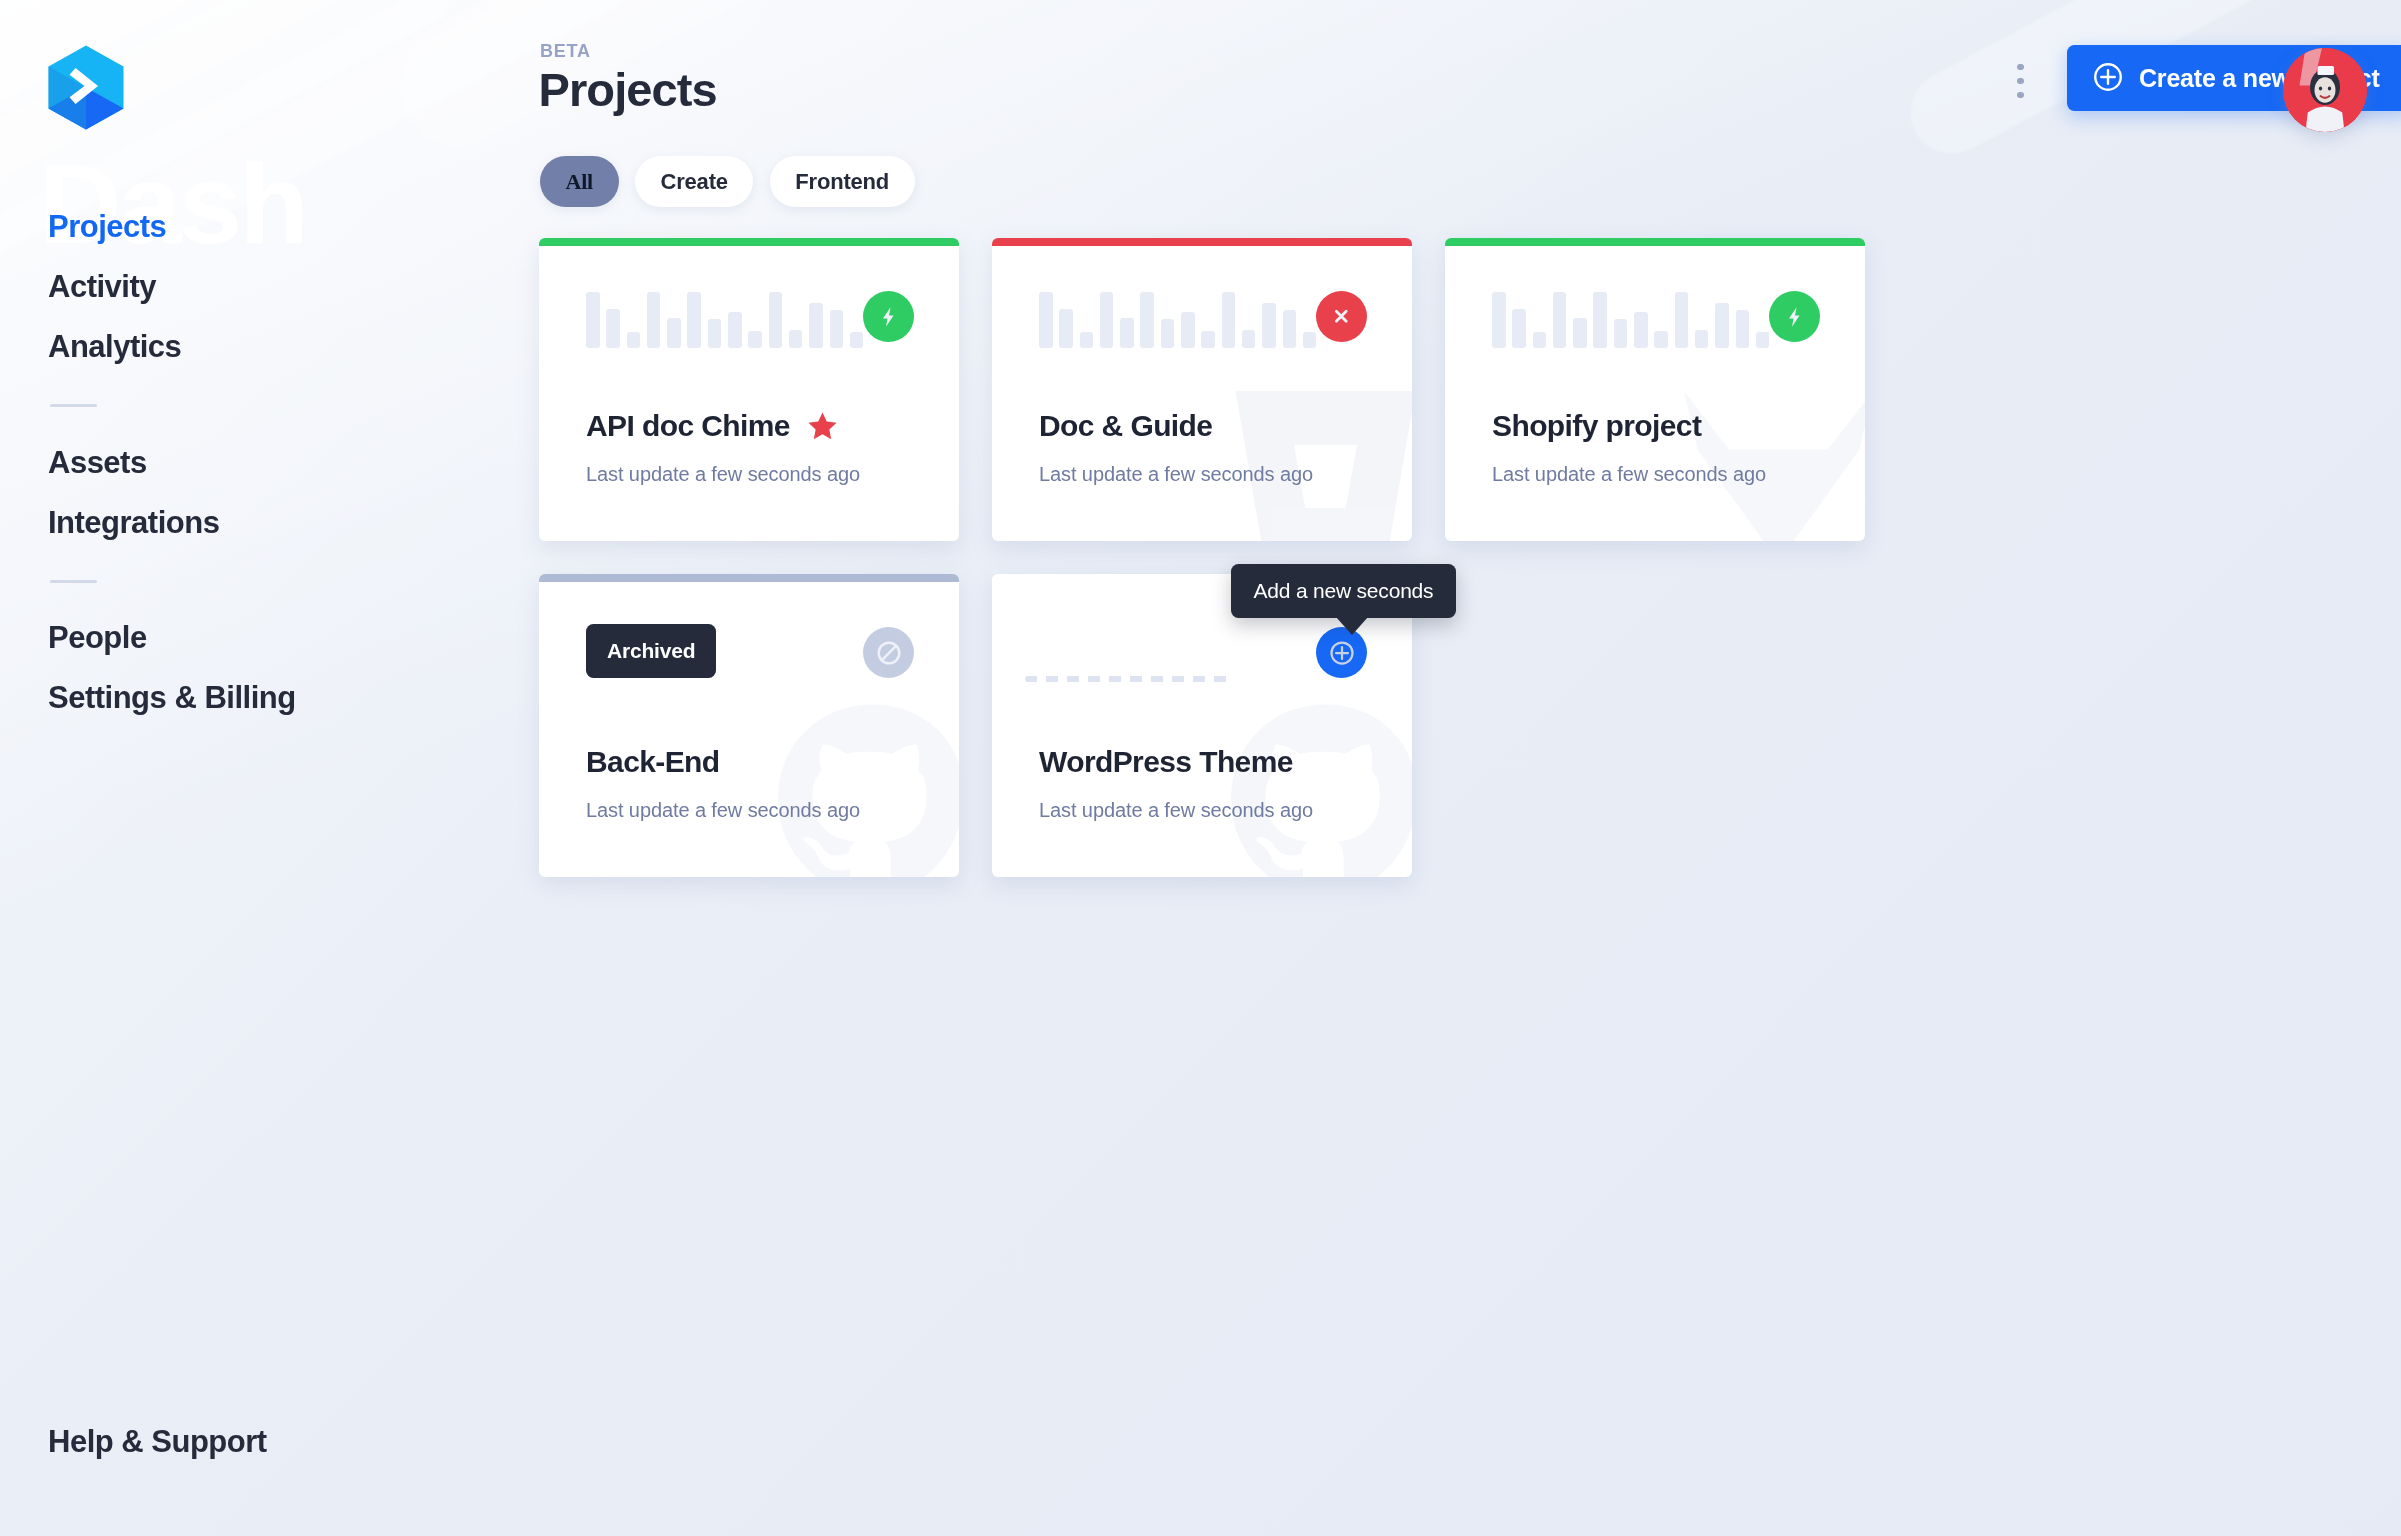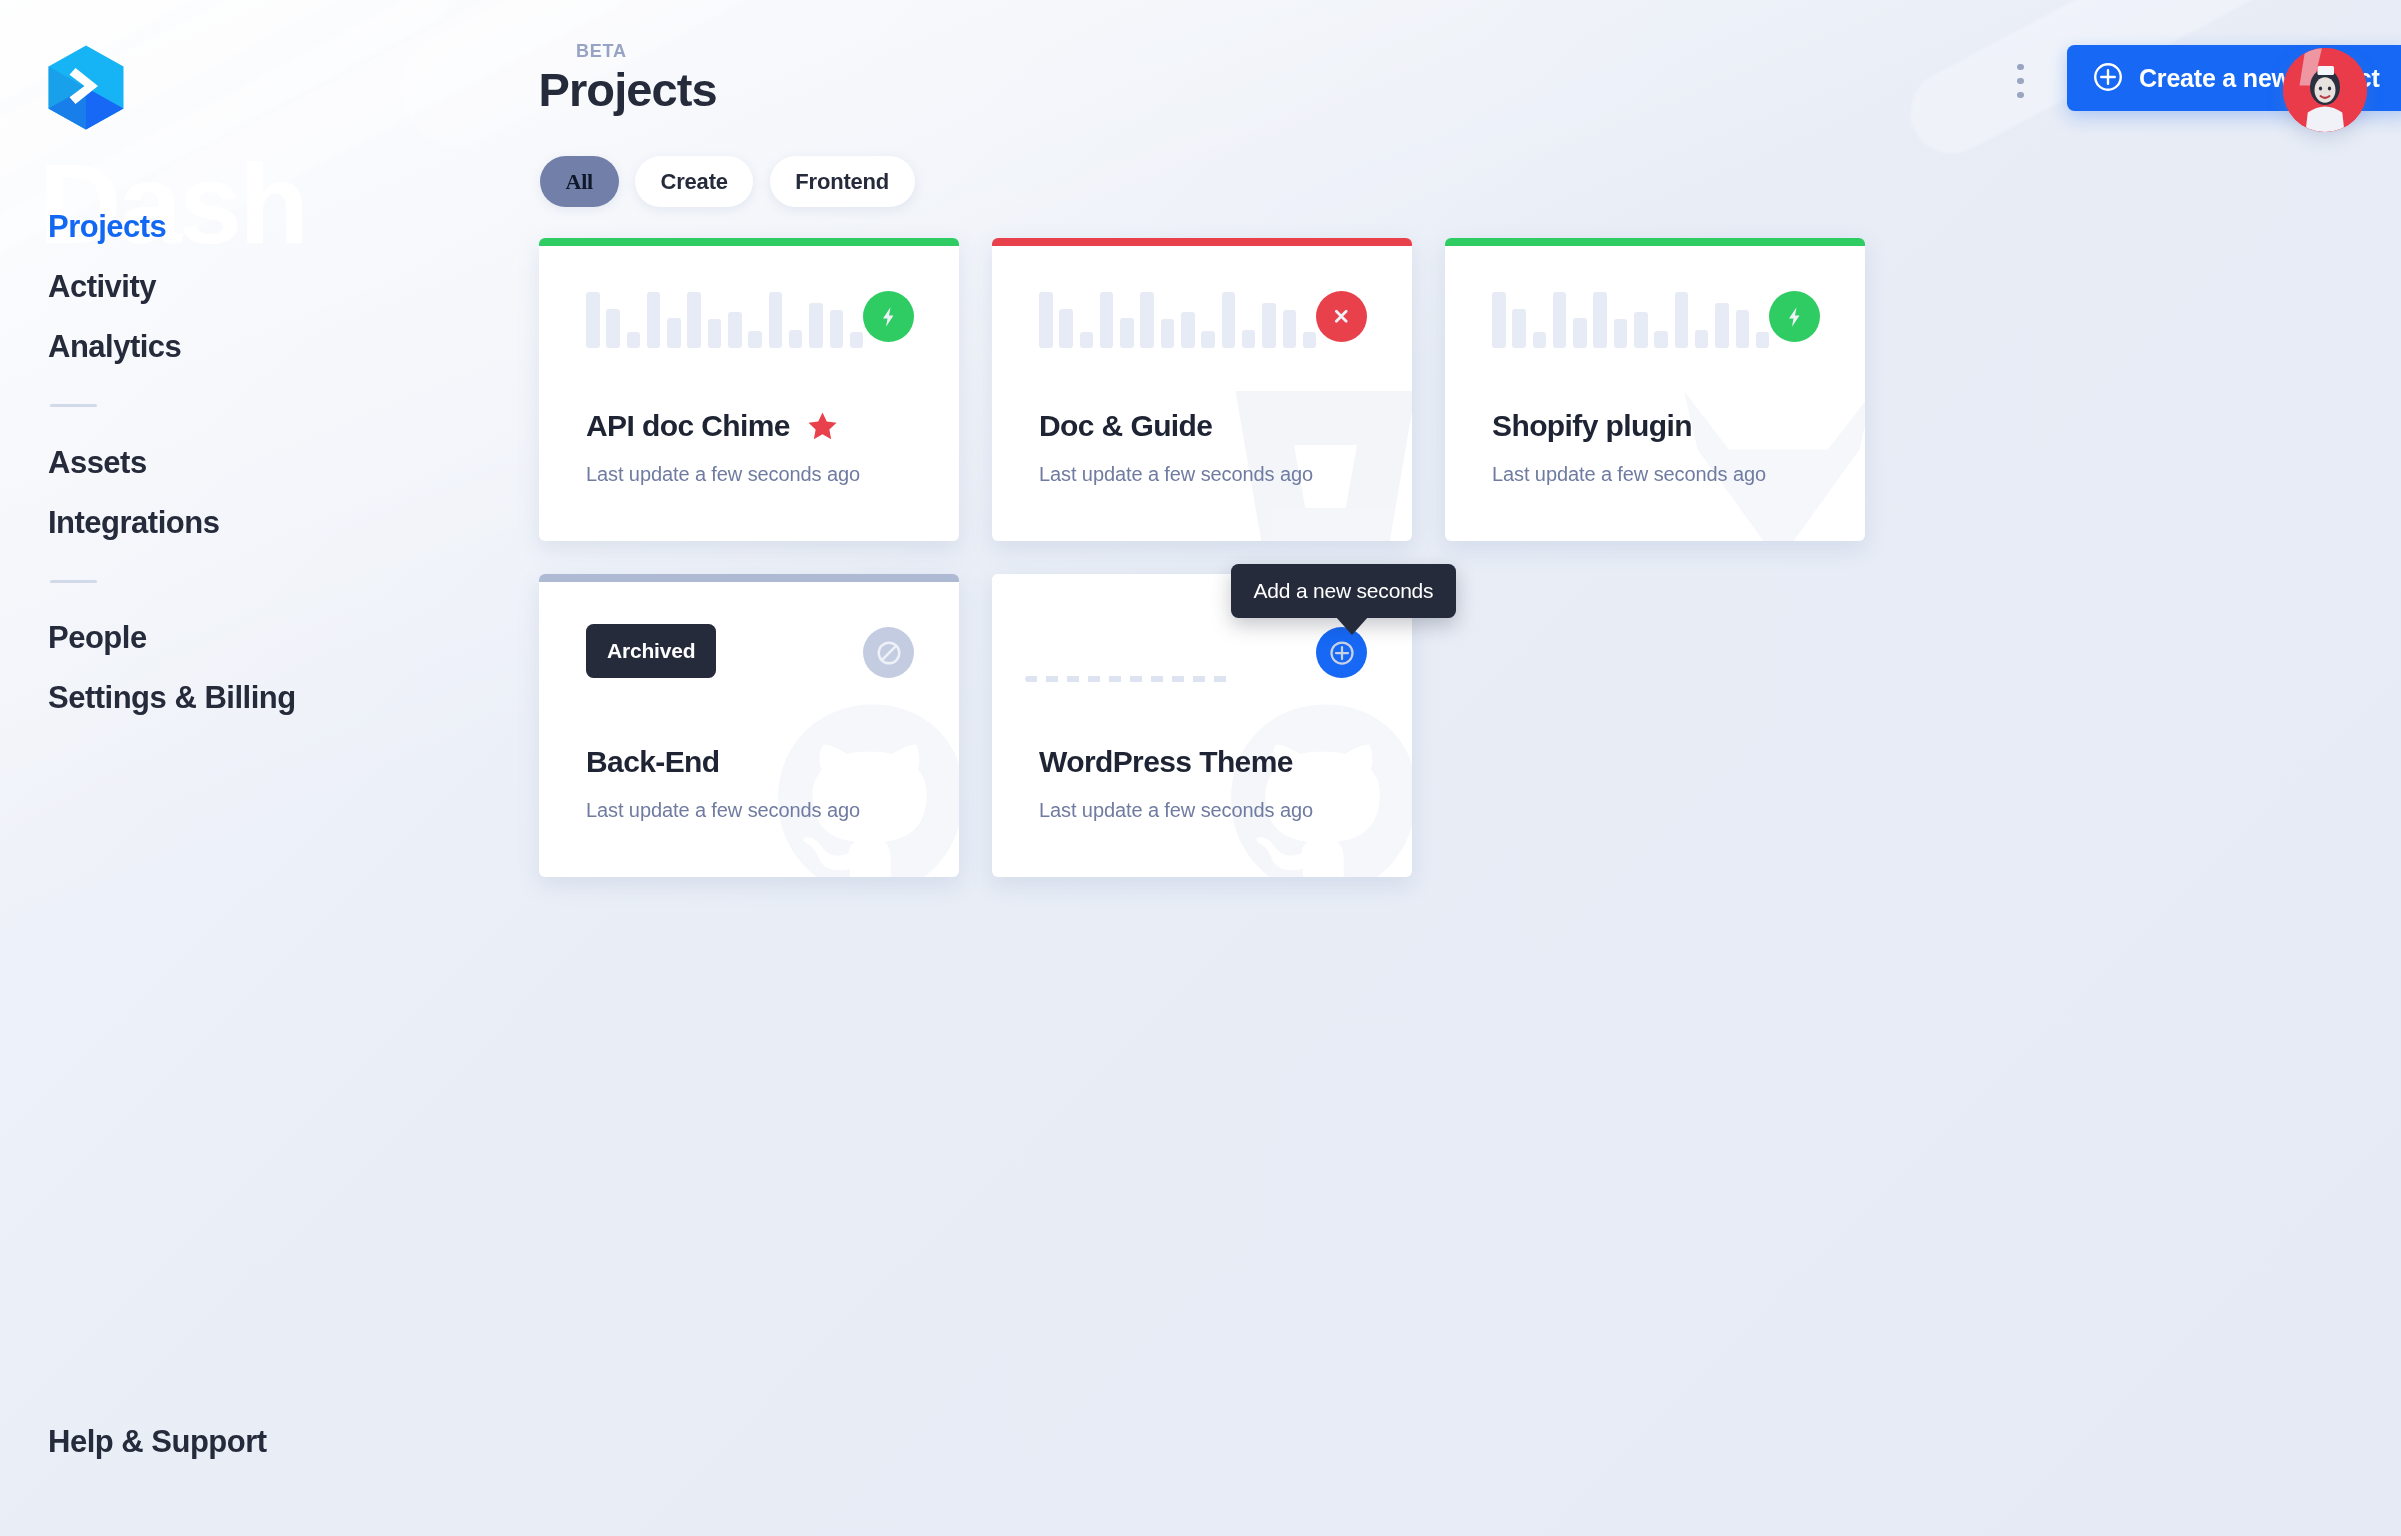--- a/index.html
+++ b/index.html
@@ -71,21 +71,20 @@
     font-size: 31px; font-weight: 800; color: #252b3b;
     letter-spacing: -0.5px; cursor: pointer; text-align: center;
   }
 
   
   #header { position: absolute; left: 540px; top: 0; width: 1861px; height: 150px; }
   .beta {
     position: absolute; left: 0px; top: 41px;
     font-size: 18px; font-weight: 700; letter-spacing: 0.8px;
     color: #97a3c4;
-    margin-left: 36px;
   }
   .page-title {
     position: absolute; left: -1.5px; top: 62px;
     font-size: 47px; font-weight: 800; color: #252b3b;
     letter-spacing: -0.9px;
   }
   .kebab {
     position: absolute; left: 1463px; top: 59px;
     width: 35px; height: 44px; cursor: pointer;
     display: flex; flex-direction: column; align-items: center;
@@ -392,21 +391,21 @@
           <span style="height: 45px; background: rgb(231, 235, 245);"></span>
           <span style="height: 38px; background: rgb(231, 235, 245);"></span>
           <span style="height: 15.6px; background: rgb(231, 235, 245);"></span>
         </div>
       <div class="badge ok">
         <svg viewBox="0 0 32 32" width="24" height="24">
           <path d="M18 3 L8 18 h6 l-2 11 10 -15 h-6 z" fill="#eef1f8"></path>
         </svg>
       </div>
       <div class="card-title">
-        <span>Shopify plugin</span>
+        <span>Shopify project</span>
       </div>
       <div class="card-sub">Last update a few seconds ago</div>
     </div>
 
     <div class="card">
       <div class="accent" style="background:#aeb9d4"></div>
       <svg class="watermark" viewBox="0 0 100 100">
         <path d="M50 6 C26 6 8 24 8 48 c0 19 12 35 29 41 2 .4 3-1 3-2v-8c-12 3-14-5-14-5-2-5-5-6-5-6-4-3 .3-3 .3-3 4 .3 6 4 6 4 4 6 10 4 12 3 .4-3 1.6-4 3-5-9-1-19-5-19-21 0-5 2-8 4-11-.4-1-2-5 .4-11 0 0 3-1 11 4 3-1 7-1 10-1s7 0 10 1c8-5 11-4 11-4 2 6 .8 10 .4 11 3 3 4 6 4 11 0 16-10 20-19 21 2 1 3 4 3 8v12c0 1 1 2.4 3 2 17-6 29-22 29-41C92 24 74 6 50 6z" fill="#dde3f0"></path>
       </svg>
       <div class="archived-tag">Archived</div>

